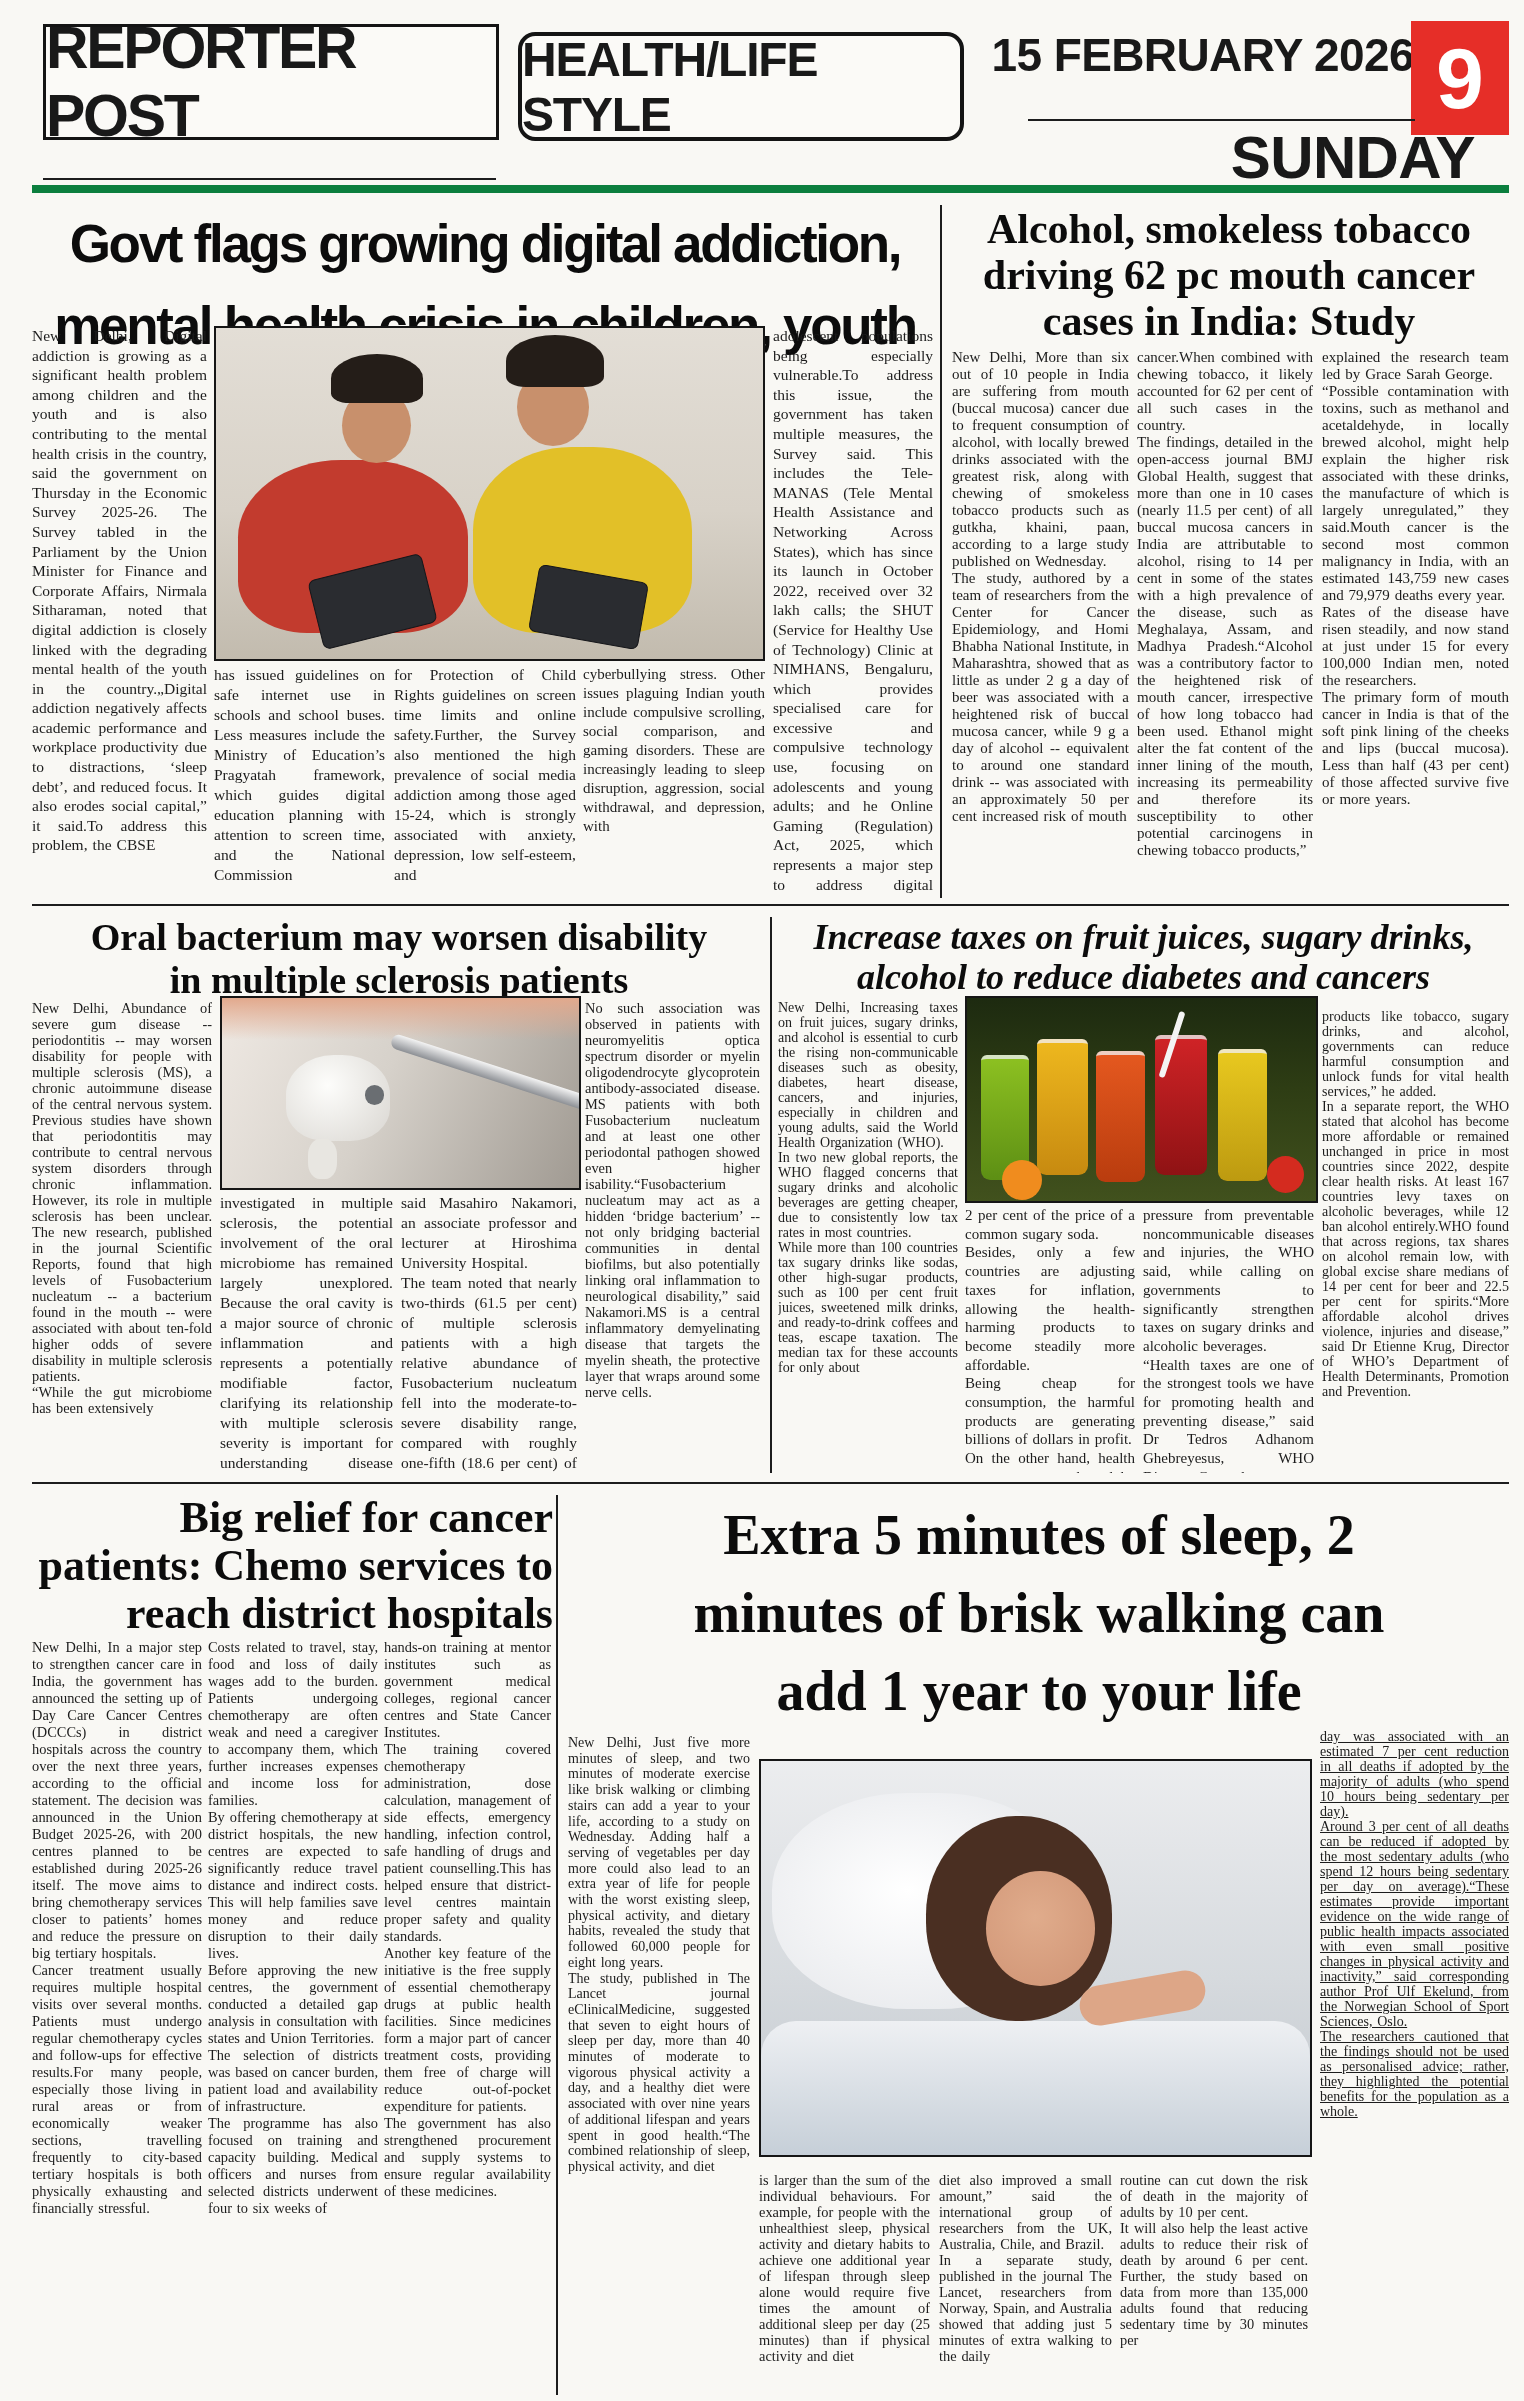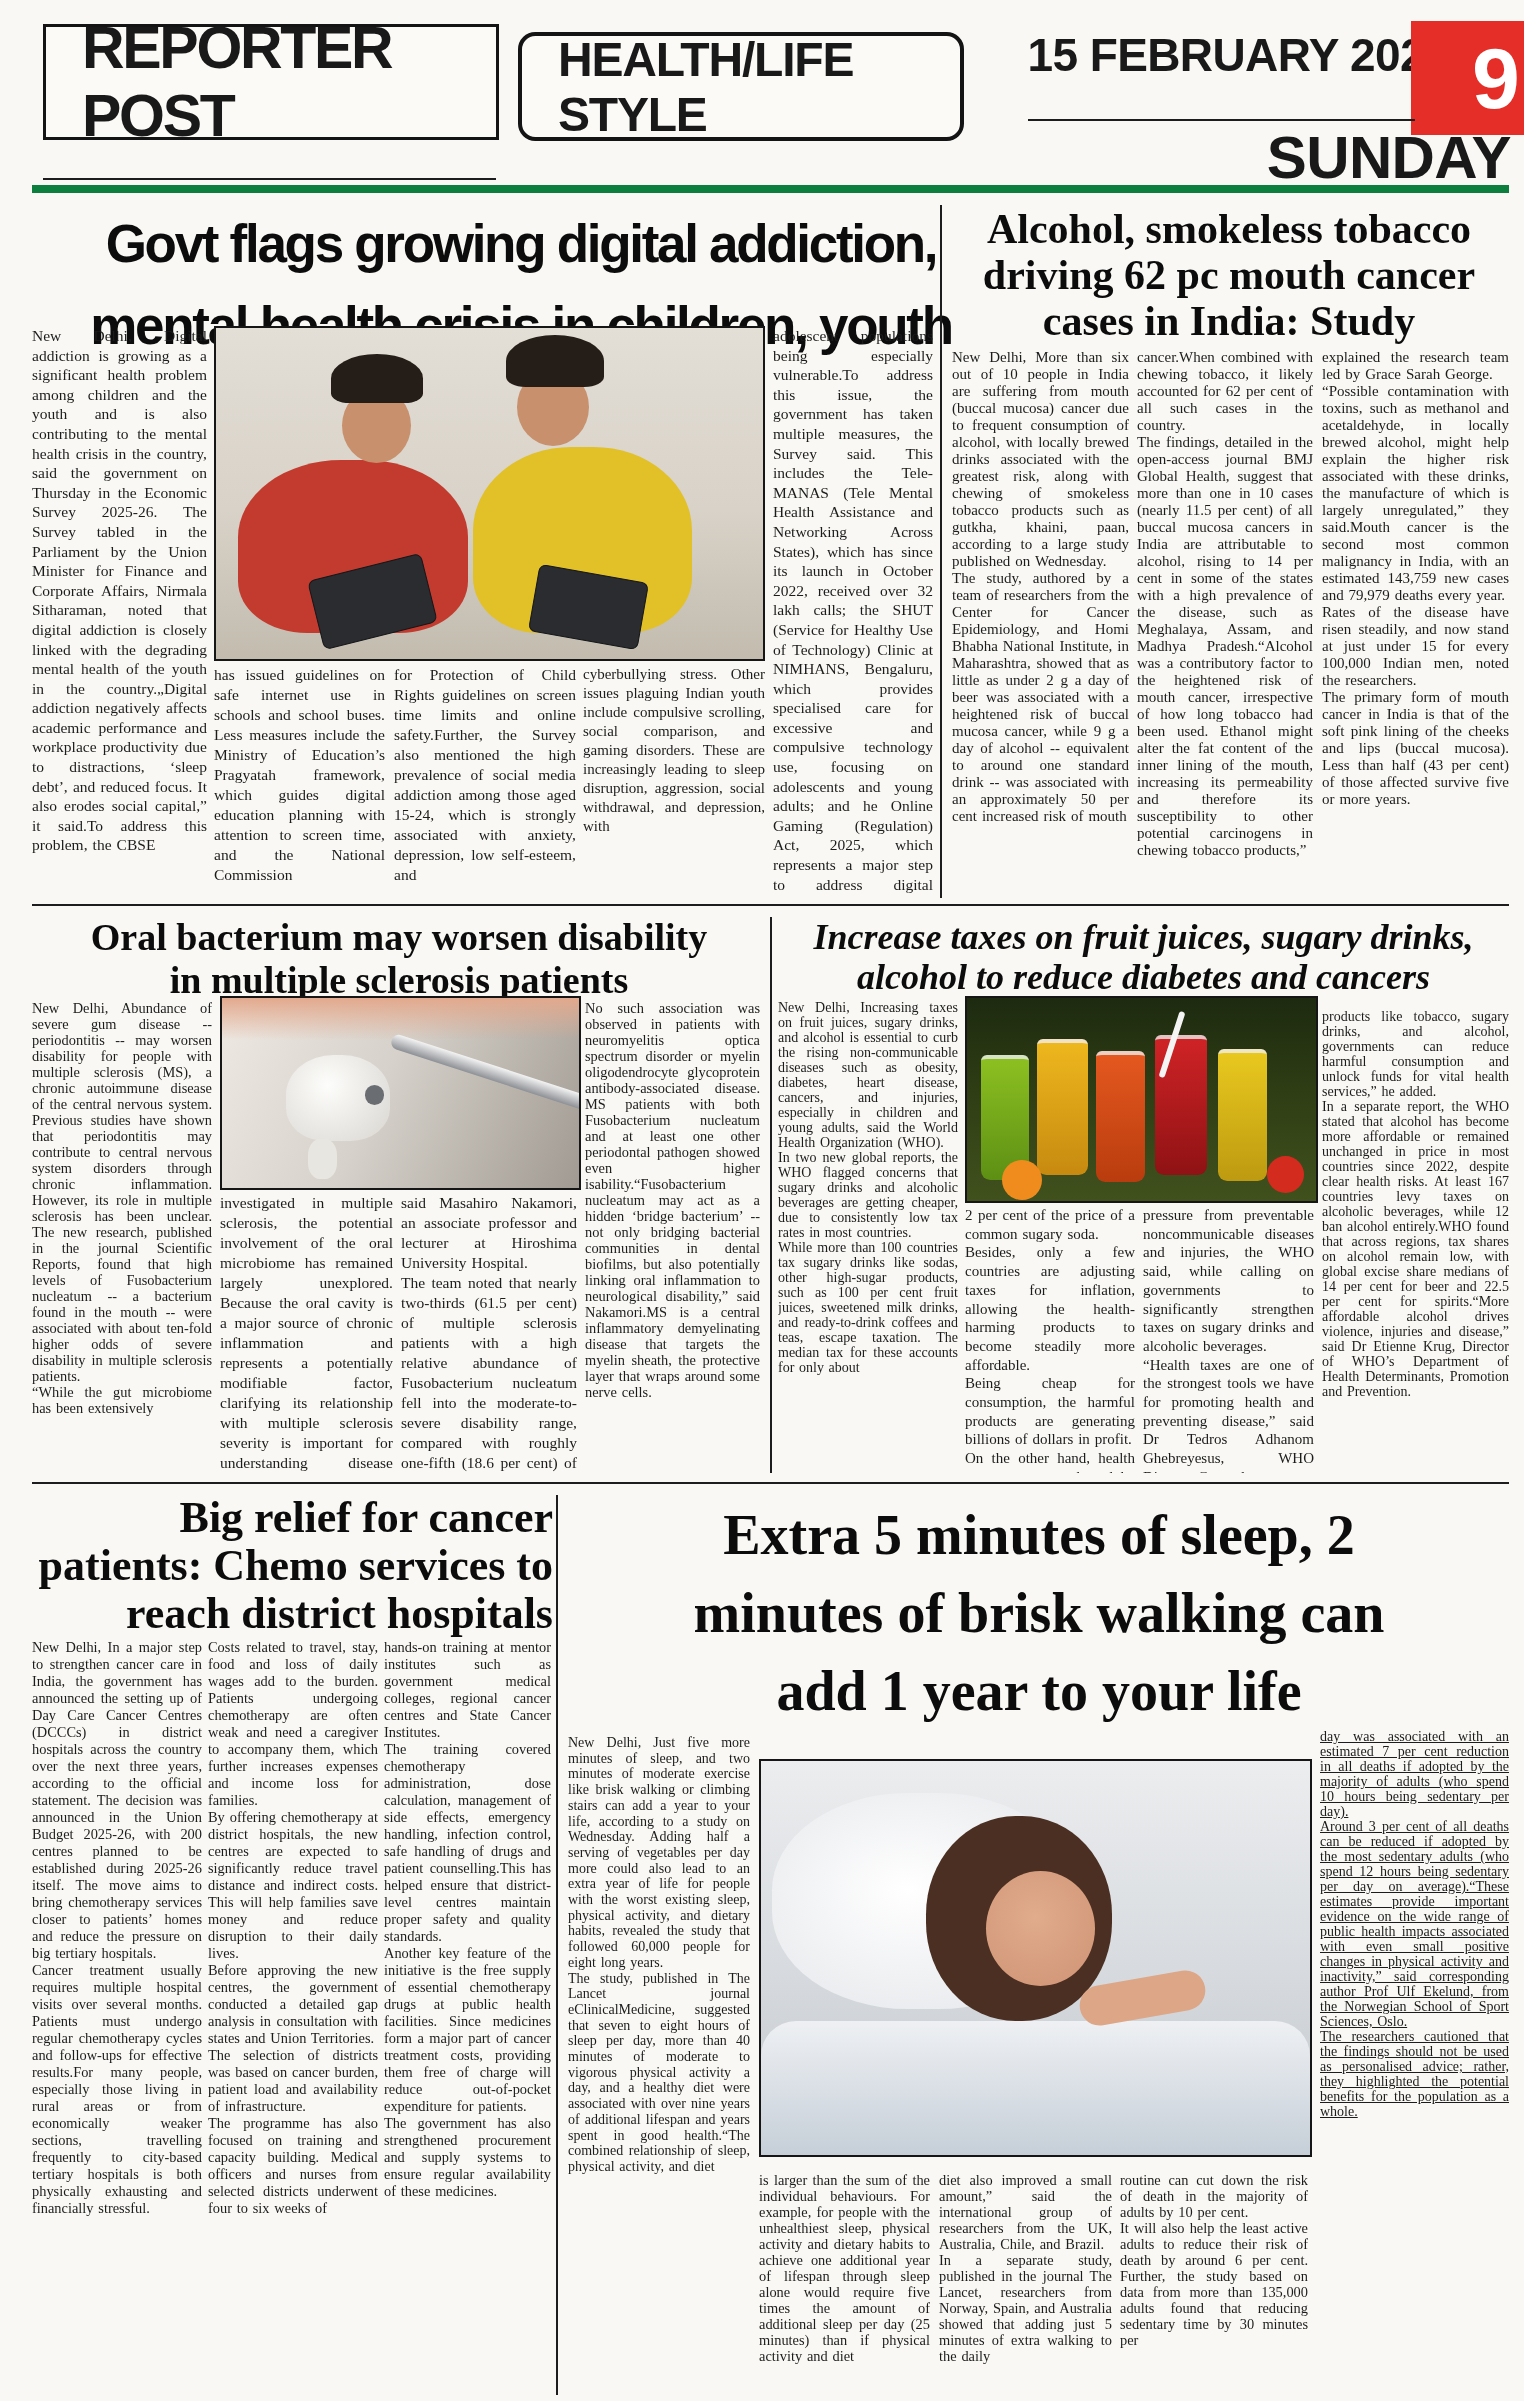--- a/index.html
+++ b/index.html
@@ -2,21 +2,21 @@
 <html style="font-size:9.2px"><head>
 <meta charset="utf-8">
 <style>
   html,body{margin:0;padding:0;background:#d8d8d4;}
   #paper{position:relative;width:1525px;height:2401px;background:#f9f8f4;
          font-family:"Liberation Serif",serif;color:#191919;overflow:hidden;}
   .abs{position:absolute;}
   .col{position:absolute;text-align:justify;white-space:pre-line;overflow:hidden;
        color:#1c1c1c;word-spacing:1.2px;}
   .hl{position:absolute;text-align:center;white-space:pre-line;color:#0c0c0c;font-weight:bold;}
-  .sans{font-family:"Liberation Sans",sans-serif;padding-left:36px;}
+  .sans{font-family:"Liberation Sans",sans-serif;}
   .serif{font-family:"Liberation Serif",serif;}
   
   .h-a1{font-size:53px;line-height:82px;letter-spacing:-2.3px;font-weight:900;}
   .h-a2{font-size:42px;line-height:46px;}
   .h-a3{font-size:38px;line-height:43px;}
   .h-a4{font-size:36px;line-height:40px;font-style:italic;}
   .h-a5{font-size:44px;line-height:48px;}
   .h-a6{font-size:56px;line-height:78px;}
   
   .b-a1{font-size:15.5px;line-height:19.6px;}

